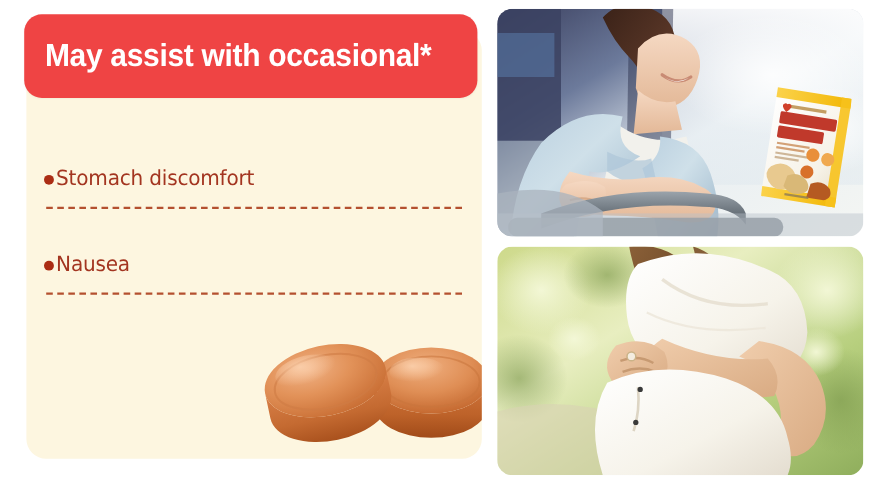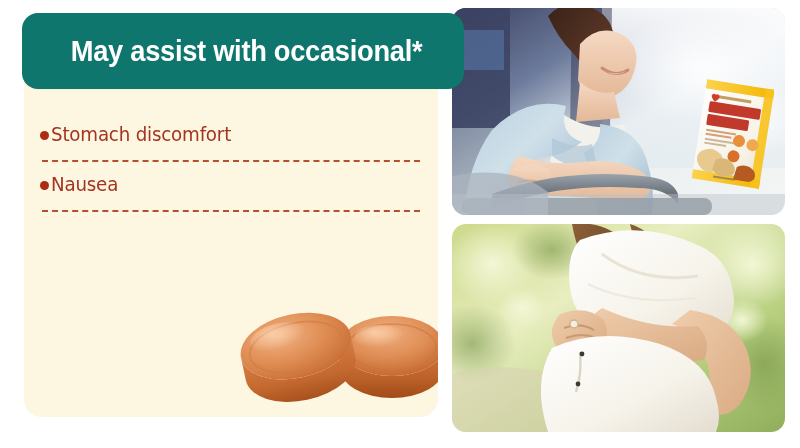--- a/index.html
+++ b/index.html
@@ -26,27 +26,26 @@
     border-radius: 18px;
   }
 
   
   #header-badge {
     position: absolute;
     left: 22px;
     top: 13px;
     width: 412px;
     height: 76px;
-    background: #0f766e;
+    background: #ef4444;
     border-radius: 16px;
     display: flex;
     align-items: center;
     z-index: 5;
     box-shadow: 0 1px 2px rgba(0,0,0,0.04);
-    padding-left: 30px;
   }
   #header-badge-text {
     color: #ffffff;
     font-family: "Liberation Sans Narrow", "Liberation Sans", sans-serif;
     font-weight: bold;
     font-size: 29px;
     letter-spacing: -0.3px;
     padding-left: 20px;
     transform: scaleX(0.94);
     transform-origin: left center;
@@ -62,20 +61,21 @@
     z-index: 4;
   }
   .benefit-row {
     position: relative;
     height: 50px;
   }
   .benefit-line {
     display: flex;
     align-items: center;
     height: 32px;
+    margin-top: 28px;
   }
   .bullet-icon {
     width: 9px;
     height: 9px;
     border-radius: 50%;
     background: #ab2d14;
     flex: 0 0 auto;
     margin-right: 2px;
     margin-top: 2px;
   }

